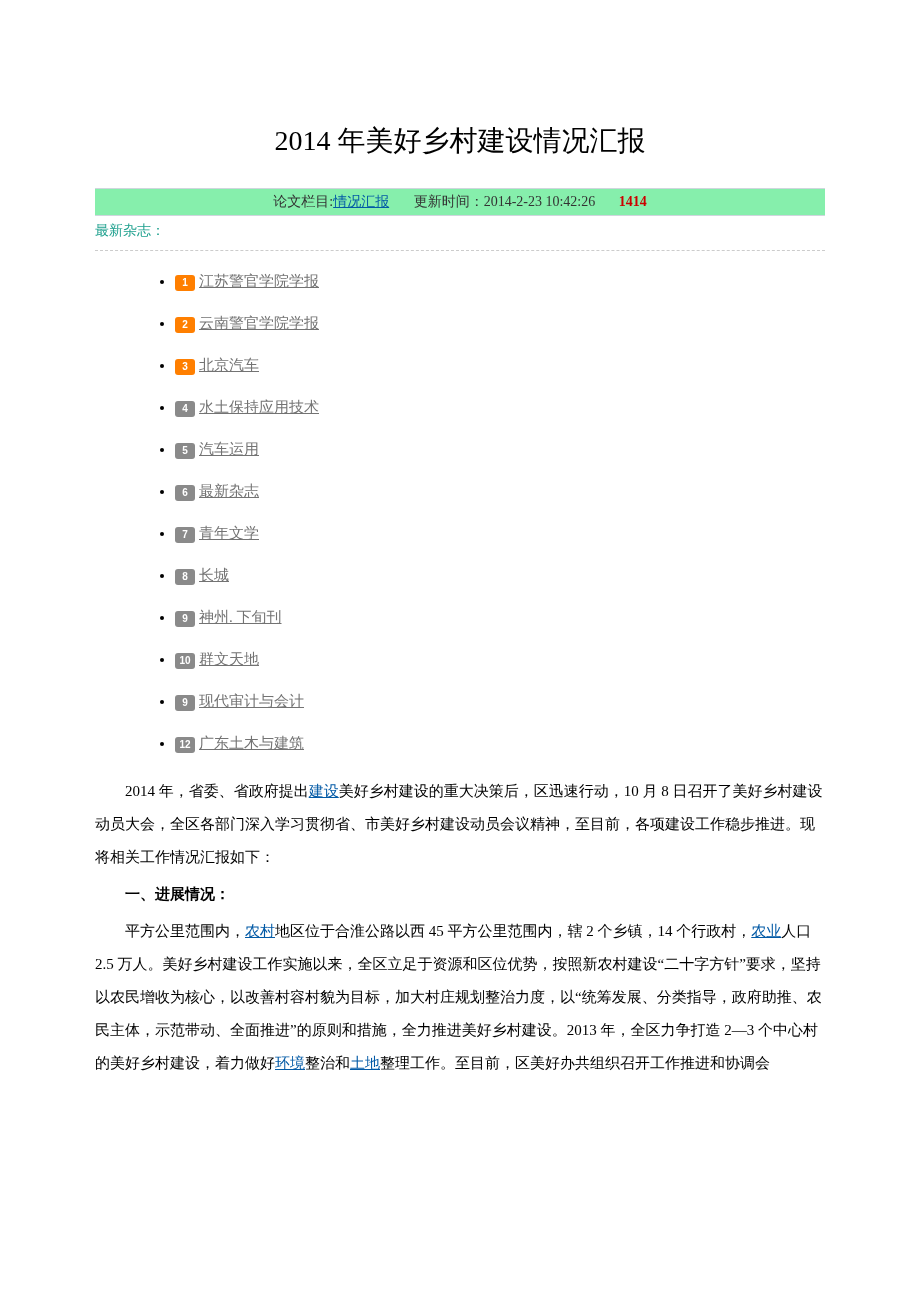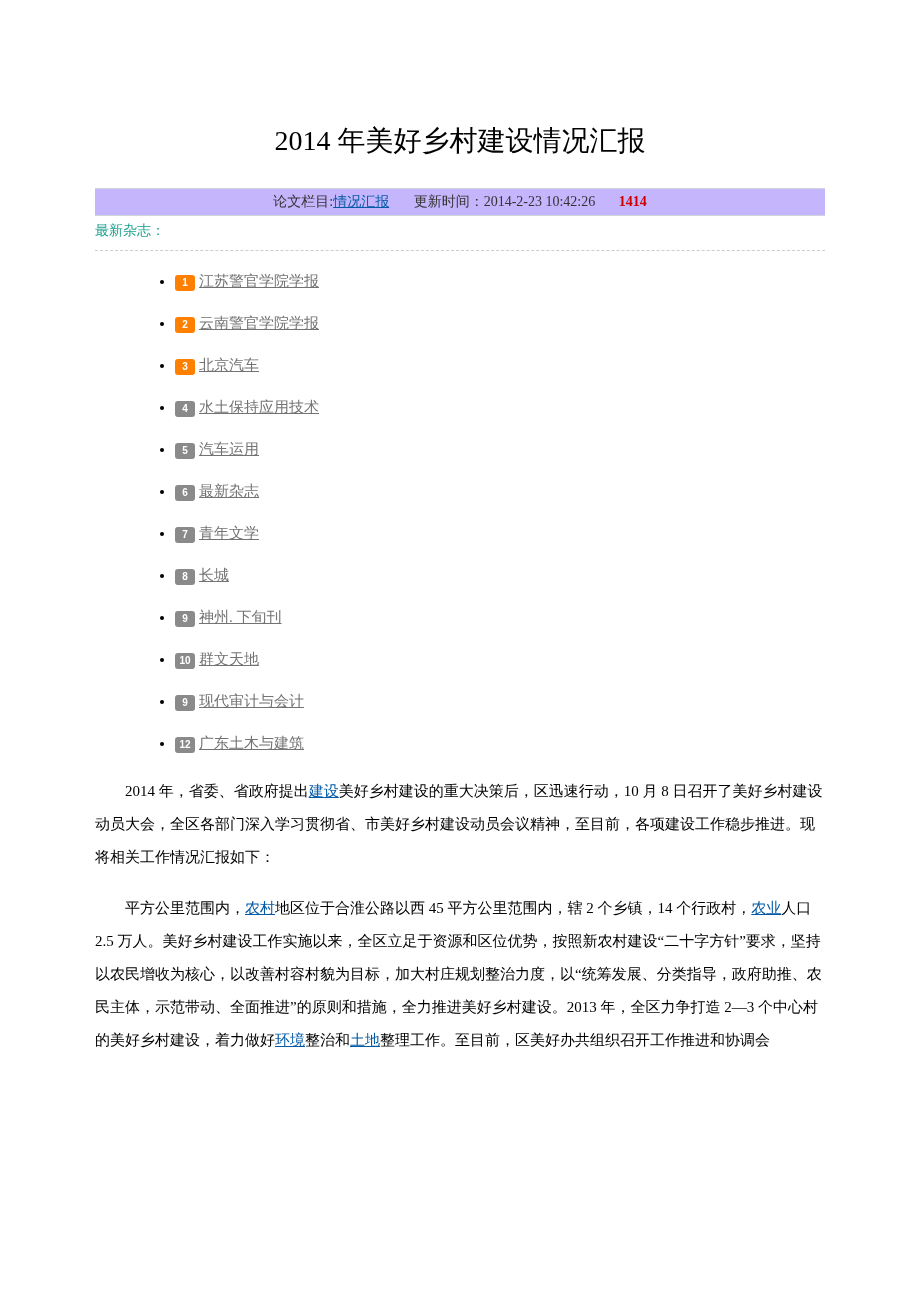--- a/index.html
+++ b/index.html
@@ -13,21 +13,21 @@
     background: #fff;
     line-height: 1.6;
   }
   .title {
     text-align: center;
     font-size: 28px;
     font-weight: normal;
     margin-bottom: 24px;
   }
   .meta-bar {
-    background: #c4b5fd;
+    background: #86efac;
     border-top: 1px solid #cfd6dd;
     border-bottom: 1px solid #cfd6dd;
     text-align: center;
     font-size: 14px;
     padding: 2px 0;
     color: #333;
   }
   .meta-bar a {
     color: #035aa6;
     text-decoration: underline;
@@ -70,21 +70,21 @@
     margin-right: 4px;
   }
   .b-orange { background: #ff7f00; }
   .b-gray   { background: #8a8a8a; }
   .mag-link {
     color: #737373;
     text-decoration: underline;
   }
   .body-text p {
     text-indent: 2em;
-    margin: 18px 0;
+    margin: 4px 0;
     line-height: 2.2;
     font-size: 15px;
   }
   .body-text a {
     color: #035aa6;
     text-decoration: underline;
   }
   .body-text .section-head {
     font-weight: bold;
   }
@@ -115,16 +115,17 @@
     <li><span class="badge b-gray">9</span><a href="#" class="mag-link">神州. 下旬刊</a></li>
     <li><span class="badge b-gray">10</span><a href="#" class="mag-link">群文天地</a></li>
     <li><span class="badge b-gray">9</span><a href="#" class="mag-link">现代审计与会计</a></li>
     <li><span class="badge b-gray">12</span><a href="#" class="mag-link">广东土木与建筑</a></li>
   </ul>
 
 <div class="body-text">
   <p>
     <span>2014 年，省委、省政府提出</span><a href="#">建设</a><span>美好乡村建设的重大决策后，区迅速行动，10 月 8 日召开了美好乡村建设动员大会，全区各部门深入学习贯彻省、市美好乡村建设动员会议精神，至目前，各项建设工作稳步推进。现将相关工作情况汇报如下：</span>
   </p>
+  <p class="section-head">一、进展情况：</p>
   <p>
     <span>平方公里范围内，</span><a href="#">农村</a><span>地区位于合淮公路以西 45 平方公里范围内，辖 2 个乡镇，14 个行政村，</span><a href="#">农业</a><span>人口 2.5 万人。美好乡村建设工作实施以来，全区立足于资源和区位优势，按照新农村建设“二十字方针”要求，坚持以农民增收为核心，以改善村容村貌为目标，加大村庄规划整治力度，以“统筹发展、分类指导，政府助推、农民主体，示范带动、全面推进”的原则和措施，全力推进美好乡村建设。2013 年，全区力争打造 2—3 个中心村的美好乡村建设，着力做好</span><a href="#">环境</a><span>整治和</span><a href="#">土地</a><span>整理工作。至目前，区美好办共组织召开工作推进和协调会</span>
   </p>
 </div>
 
 </body></html>

